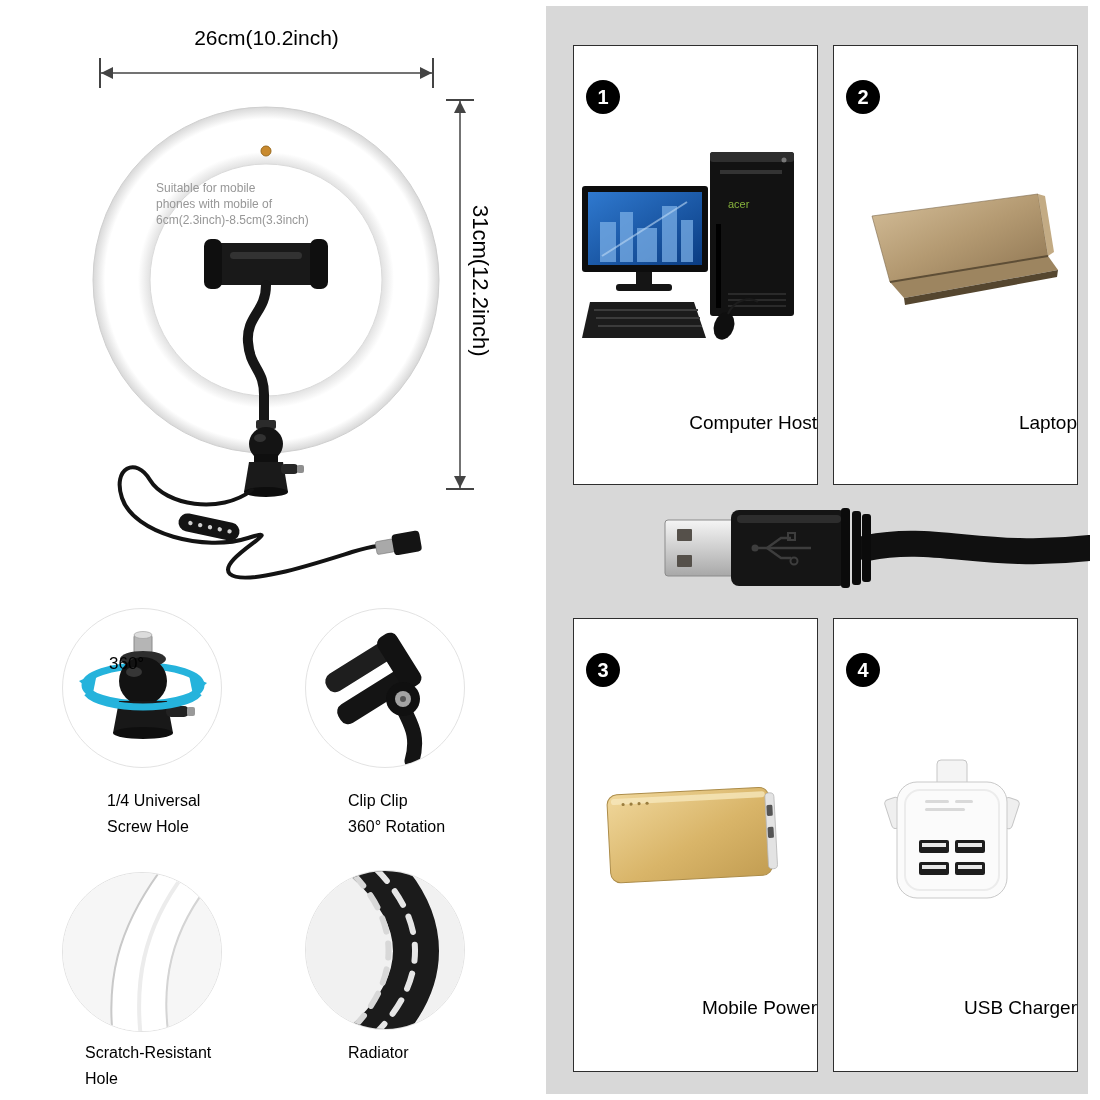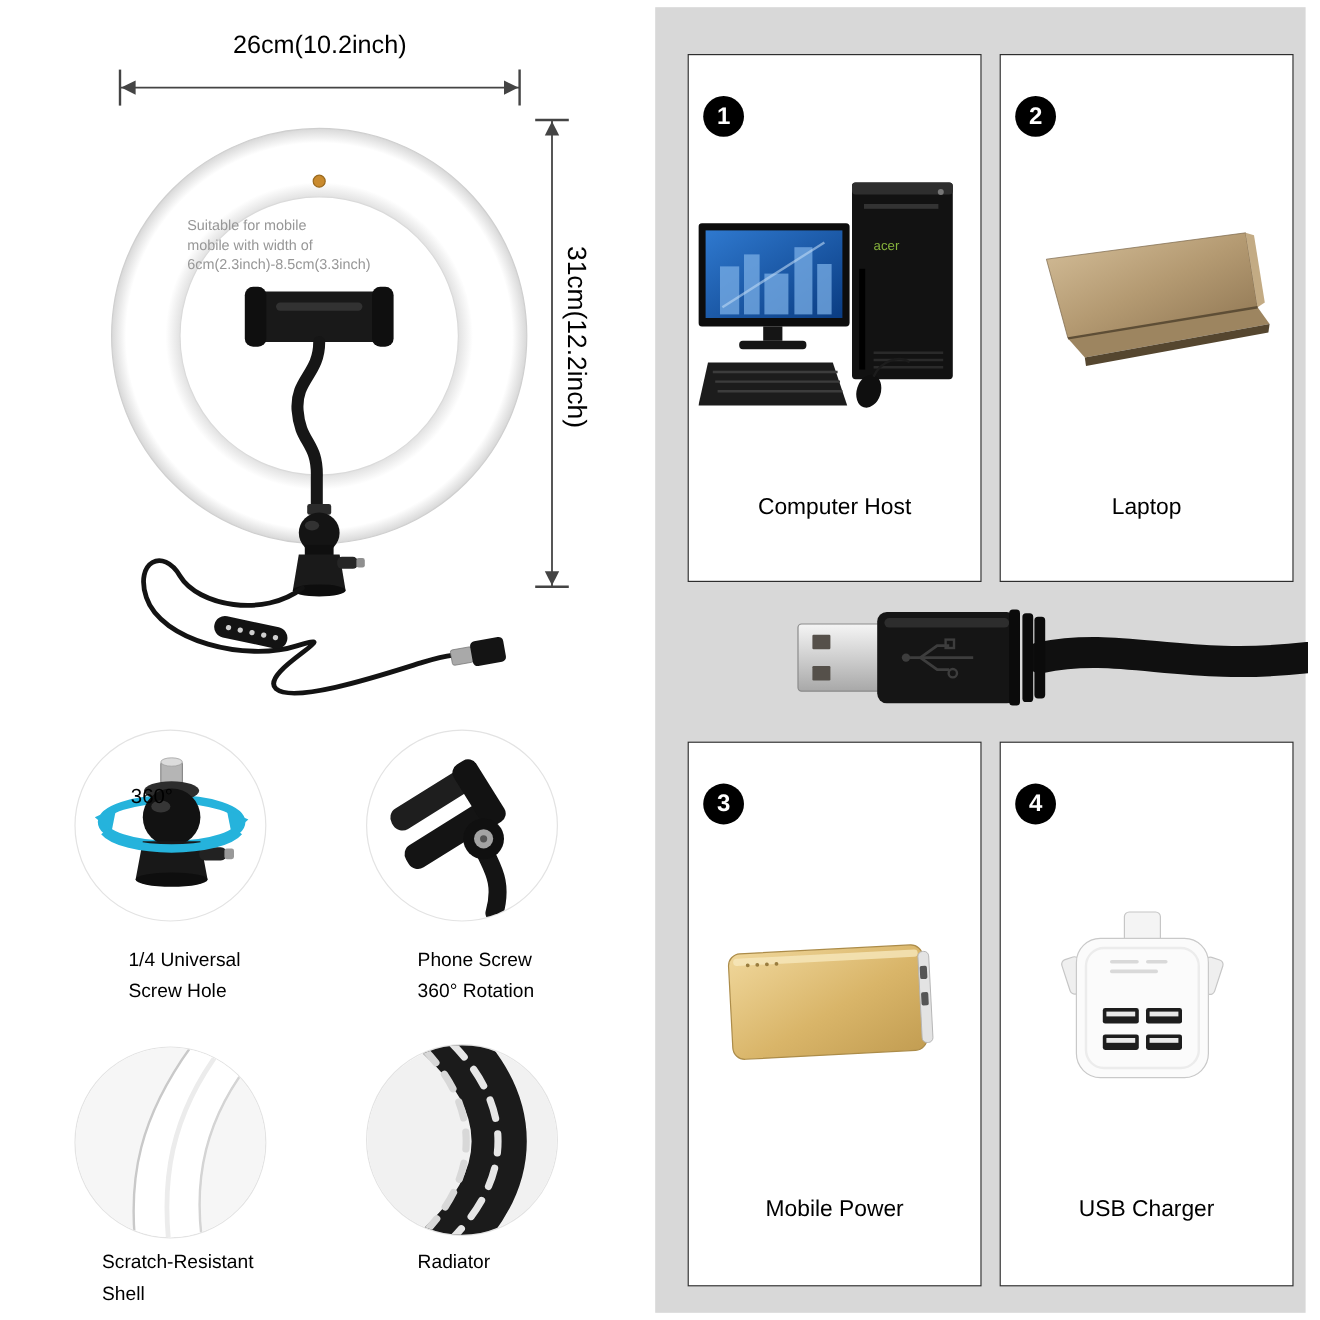--- a/index.html
+++ b/index.html
@@ -11,21 +11,21 @@
   .dim-height{position:absolute;left:467px;top:205px;writing-mode:vertical-rl;font-size:22px;color:#000}
   .ring-note{position:absolute;left:156px;top:180px;width:220px;text-align:left;font-size:12px;line-height:1.35;color:#979797}
   .feature-circle{position:absolute;width:160px;height:160px;border-radius:50%;background:#fff;border:1px solid #e3e3e3;overflow:hidden}
   .feature-circle svg{display:block;width:160px;height:160px}
   .feature-label{position:absolute;font-size:16px;line-height:1.6;color:#000}
   .badge-360{position:absolute;left:46px;top:45px;font-size:17px;font-weight:normal;color:#000}
   
   .right-panel{position:absolute;left:546px;top:6px;width:542px;height:1088px;background:#d8d8d8}
   .card{position:absolute;background:#ffffff;border:1px solid #2e2e2e}
   .badge{position:absolute;left:12px;top:34px;width:34px;height:34px;border-radius:50%;background:#000;color:#fff;font-size:20px;font-weight:bold;text-align:center;line-height:34px}
-  .card-label{position:absolute;left:0;right:0;text-align:center;font-size:19px;color:#000}
+  .card-label{position:absolute;left:0;right:0;text-align:right;font-size:19px;color:#000}
   .card-art{position:absolute}
   .card-art svg{display:block}
 </style>
 </head>
 <body>
 
 <div id="page">
 
   <svg class="abs" style="left:0;top:0" width="546" height="600" viewBox="0 0 546 600">
     <defs>
@@ -95,21 +95,21 @@
     <g transform="rotate(-10 392 546)">
       <rect x="376" y="539" width="18" height="13" rx="2" fill="#a9a9a9" stroke="#777" stroke-width="0.6"></rect>
       <rect x="393" y="535" width="28" height="21" rx="4" fill="#141414"></rect>
     </g>
   </svg>
 
   <div class="dim-width">26cm(10.2inch)</div>
   <div class="dim-height">31cm(12.2inch)</div>
   <div class="ring-note">
     <div>Suitable for mobile</div>
-    <div>mobile with width of</div>
+    <div>phones with mobile of</div>
     <div>6cm(2.3inch)-8.5cm(3.3inch)</div>
   </div>
 
   <div class="feature-circle" style="left:62px;top:608px">
     <svg viewBox="0 0 160 160">
       <ellipse cx="80" cy="76" rx="58" ry="19" fill="none" stroke="#25b3dc" stroke-width="7"></ellipse>
       <rect x="71" y="26" width="18" height="18" rx="2" fill="#b5b5b5" stroke="#8a8a8a"></rect>
       <ellipse cx="80" cy="26" rx="9" ry="3.5" fill="#dcdcdc" stroke="#9a9a9a" stroke-width="0.6"></ellipse>
       <ellipse cx="80" cy="50" rx="23" ry="8" fill="#2d2d2d"></ellipse>
       <circle cx="80" cy="72" r="24" fill="#121212"></circle>
@@ -136,36 +136,36 @@
         <rect x="18" y="70" width="84" height="22" rx="9" fill="#141414"></rect>
         <rect x="24" y="38" width="78" height="20" rx="9" fill="#1e1e1e"></rect>
         <rect x="88" y="34" width="22" height="60" rx="8" fill="#121212"></rect>
       </g>
       <circle cx="97" cy="90" r="17" fill="#101010"></circle>
       <circle cx="97" cy="90" r="8" fill="#a3a3a3"></circle>
       <circle cx="97" cy="90" r="3" fill="#555555"></circle>
     </svg>
   </div>
   <div class="feature-label" style="left:348px;top:788px">
-    <div>Phone Screw</div>
+    <div>Clip Clip</div>
     <div>360° Rotation</div>
   </div>
 
   <div class="feature-circle" style="left:62px;top:872px">
     <svg viewBox="0 0 160 160">
       <rect width="160" height="160" fill="#f6f6f6"></rect>
       <path d="M100 -6 C 52 58, 44 110, 50 166 L 106 166 C 98 112, 106 58, 152 4 Z" fill="#ffffff" stroke="#dedede"></path>
       <path d="M100 -6 C 52 58, 44 110, 50 166" fill="none" stroke="#c9c9c9" stroke-width="2"></path>
       <path d="M152 4 C 106 58, 98 112, 106 166" fill="none" stroke="#d4d4d4" stroke-width="2"></path>
       <path d="M122 0 C 78 58, 72 112, 78 166" fill="none" stroke="#ececec" stroke-width="4"></path>
     </svg>
   </div>
   <div class="feature-label" style="left:85px;top:1040px">
     <div>Scratch-Resistant</div>
-    <div>Shell</div>
+    <div>Hole</div>
   </div>
 
   <div class="feature-circle" style="left:305px;top:870px">
     <svg viewBox="0 0 160 160">
       <rect width="160" height="160" fill="#f1f1f1"></rect>
       <path d="M62 -10 C 126 48, 126 112, 62 170" fill="none" stroke="#1b1b1b" stroke-width="46"></path>
       <path d="M70 -2 C 122 50, 122 110, 70 162" fill="none" stroke="#e6e6e6" stroke-width="6" stroke-dasharray="16 13" stroke-linecap="round"></path>
       <path d="M48 4 C 94 52, 94 108, 48 156" fill="none" stroke="#d8d8d8" stroke-width="6" stroke-dasharray="14 12" stroke-linecap="round"></path>
     </svg>
   </div>

